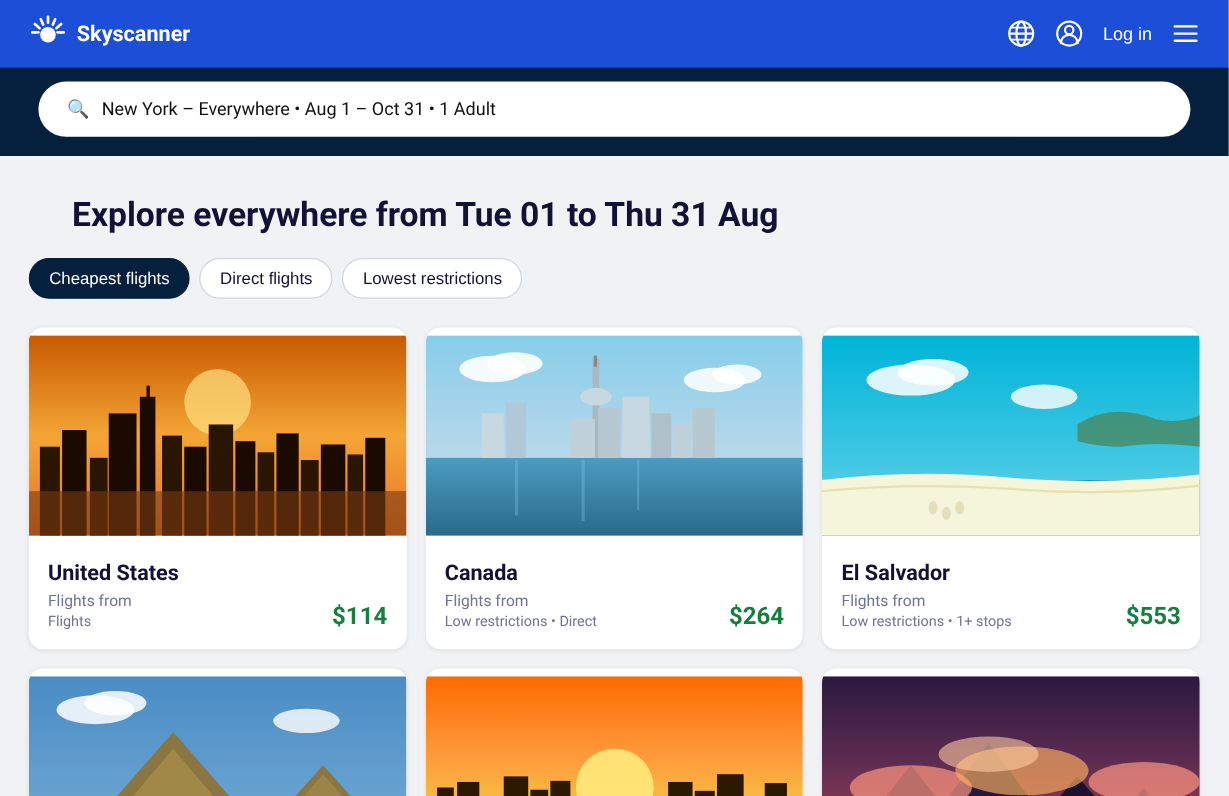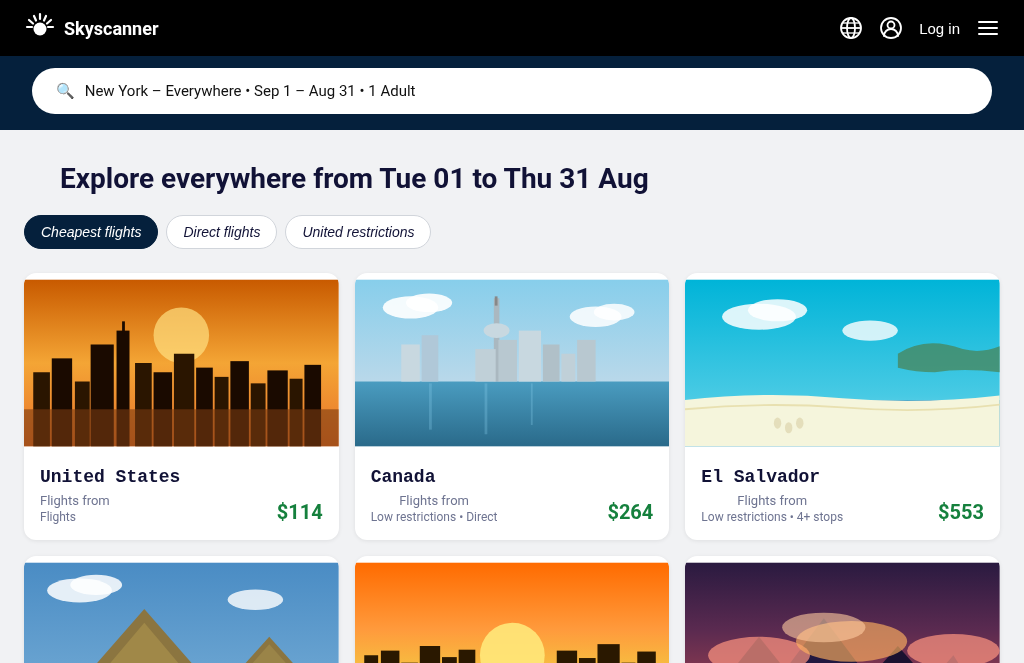--- a/index.html
+++ b/index.html
@@ -1,20 +1,20 @@
 <!DOCTYPE html>
 <html><head>
   <meta charset="utf-8">
   <style>
     * { box-sizing: border-box; margin: 0; padding: 0; }
     body { font-family: -apple-system, BlinkMacSystemFont, 'Segoe UI', Roboto, sans-serif; background: #f1f2f4; }
 
     
     .navbar {
-      background: #000000;
+      background: #1d4ed8;
       display: flex;
       align-items: center;
       justify-content: space-between;
       padding: 16px 24px;
       height: 56px;
       gap: 28px;
     }
     .navbar-left {
       display: flex;
       align-items: center;
@@ -96,21 +96,20 @@
     }
     .filter-tab {
       padding: 8px 16px;
       border-radius: 20px;
       font-size: 14px;
       font-weight: 500;
       cursor: pointer;
       border: 1px solid #d1d5db;
       background: #fff;
       color: #111236;
-      font-style: italic;
     }
     .filter-tab.active {
       background: #05203c;
       color: #fff;
       border-color: #05203c;
     }
 
     
     .cards-grid {
       display: grid;
@@ -134,36 +133,34 @@
     }
 
     .card-body {
       padding: 14px 16px 16px;
     }
     .card-title {
       font-size: 18px;
       font-weight: 700;
       color: #111236;
       margin-bottom: 6px;
-      font-family: Liberation Mono, monospace;
     }
     .card-footer {
       display: flex;
       justify-content: space-between;
       align-items: flex-end;
     }
     .card-meta {
       display: flex;
       flex-direction: column;
       gap: 2px;
     }
     .flights-from {
       font-size: 13px;
       color: #6e7491;
-      text-align: center;
     }
     .card-tags {
       font-size: 12px;
       color: #6e7491;
     }
     .card-price {
       font-size: 20px;
       font-weight: 700;
       color: #15803d;
     }
@@ -213,31 +210,31 @@
       <line x1="3" y1="6" x2="21" y2="6" stroke="white" stroke-width="2" stroke-linecap="round"></line>
       <line x1="3" y1="12" x2="21" y2="12" stroke="white" stroke-width="2" stroke-linecap="round"></line>
       <line x1="3" y1="18" x2="21" y2="18" stroke="white" stroke-width="2" stroke-linecap="round"></line>
     </svg>
   </div>
 </nav>
 
 <div class="search-area">
   <div class="search-bar">
     <span class="search-icon-inline">🔍</span>
-    <span>New York – Everywhere  •  Sep 1 – Aug 31  •  1 Adult</span>
+    <span>New York – Everywhere  •  Aug 1 – Oct 31  •  1 Adult</span>
   </div>
 </div>
 
 <div class="main-content">
   <h1 class="page-heading">Explore everywhere from Tue 01 to Thu 31 Aug</h1>
 
   <div class="filter-tabs">
     <button class="filter-tab active">Cheapest flights</button>
     <button class="filter-tab">Direct flights</button>
-    <button class="filter-tab">United restrictions</button>
+    <button class="filter-tab">Lowest restrictions</button>
   </div>
 
   <div class="cards-grid">
 
     <div class="destination-card">
       <svg class="card-img-placeholder" viewBox="0 0 340 180" xmlns="http://www.w3.org/2000/svg">
         <defs>
           <linearGradient id="skyUS" x1="0" y1="0" x2="0" y2="1">
             <stop offset="0%" stop-color="#c85a00"></stop>
             <stop offset="50%" stop-color="#f4a535"></stop>
@@ -356,21 +353,21 @@
 
         <ellipse cx="100" cy="155" rx="4" ry="6" fill="#d4c89a" opacity="0.5"></ellipse>
         <ellipse cx="112" cy="160" rx="4" ry="6" fill="#d4c89a" opacity="0.5"></ellipse>
         <ellipse cx="124" cy="155" rx="4" ry="6" fill="#d4c89a" opacity="0.5"></ellipse>
       </svg>
       <div class="card-body">
         <div class="card-title">El Salvador</div>
         <div class="card-footer">
           <div class="card-meta">
             <span class="flights-from">Flights from</span>
-            <span class="card-tags">Low restrictions • 4+ stops</span>
+            <span class="card-tags">Low restrictions • 1+ stops</span>
           </div>
           <span class="card-price">$553</span>
         </div>
       </div>
     </div>
 
     <div class="destination-card">
       <svg class="card-img-placeholder" viewBox="0 0 340 180" xmlns="http://www.w3.org/2000/svg">
         <defs>
           <linearGradient id="skyMX" x1="0" y1="0" x2="0" y2="1">

